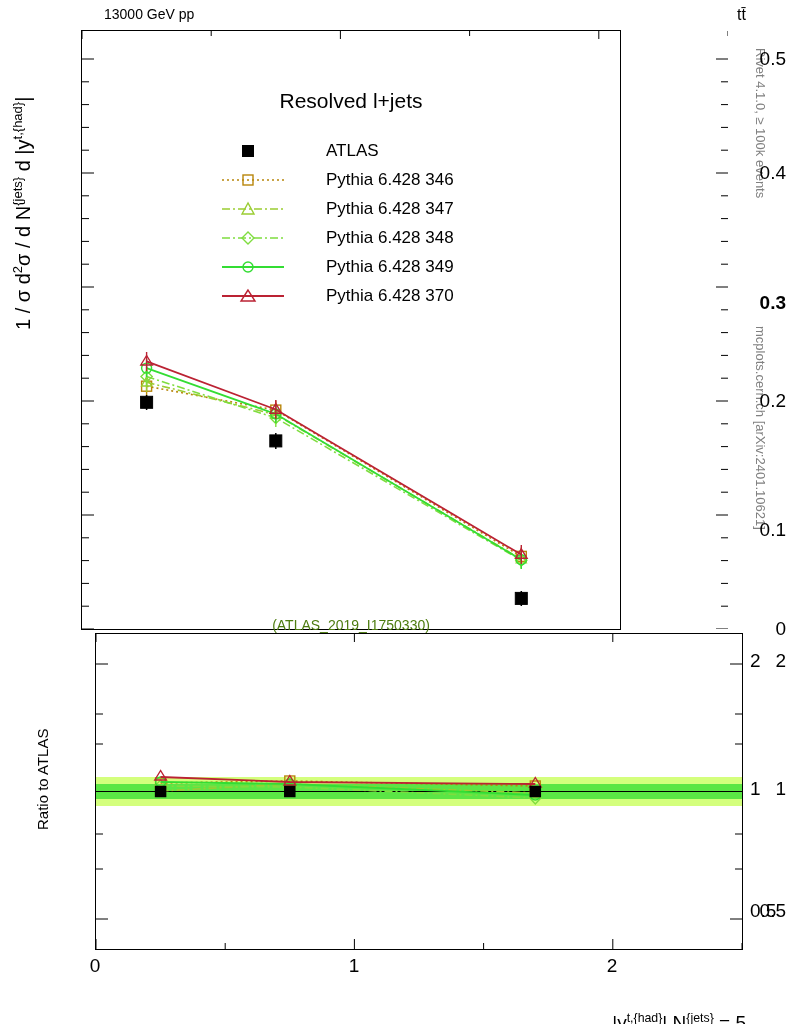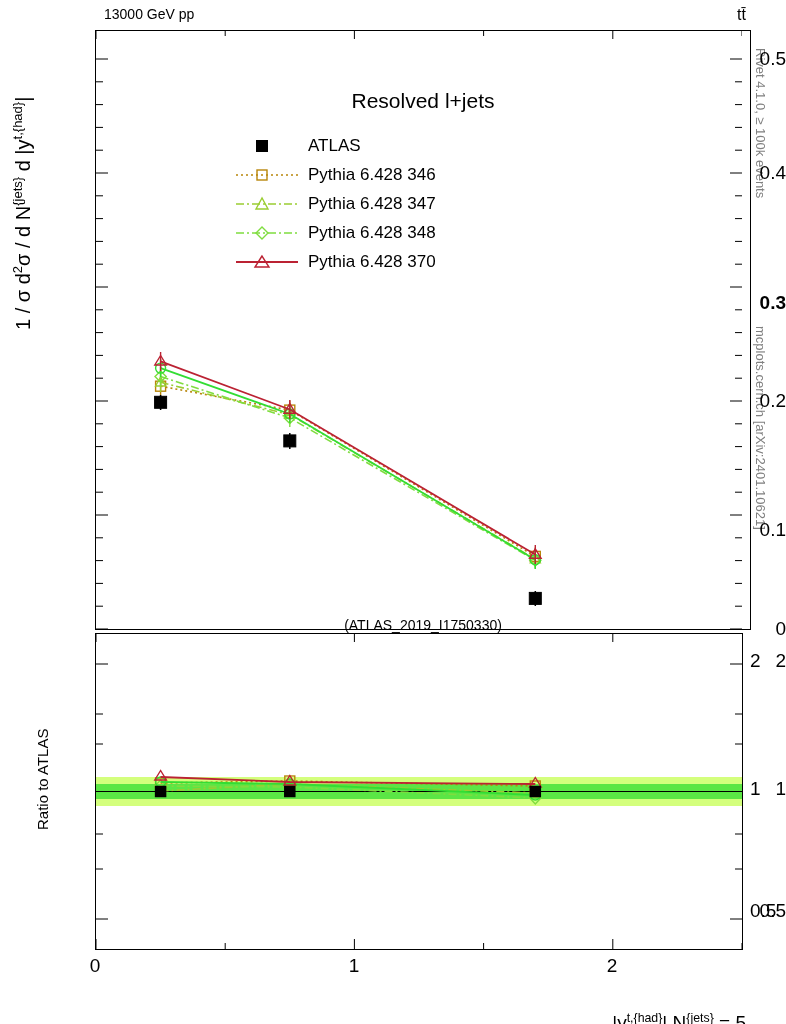--- a/index.html
+++ b/index.html
@@ -10,49 +10,49 @@
 
   
   #beam-label{left:104px;top:6px;font-size:14px;}
   #process-label{right:40px;top:6px;font-size:16px;}
 
   
   .vlabel{position:absolute;color:#808080;font-size:13px;white-space:nowrap;
           transform-origin:0 0;}
 
   
-  #main-panel{position:absolute;left:95px;top:30px;width:656px;height:600px;
+  #main-panel{position:absolute;left:81px;top:30px;width:540px;height:600px;
               border:1px solid #000;box-sizing:border-box;background:#fff;}
   #ratio-panel{position:absolute;left:95px;top:633px;width:648px;height:317px;
                border:1px solid #000;box-sizing:border-box;background:#fff;}
 
   svg{display:block;}
 
   
   .ytick{position:absolute;right:0;font-size:19px;text-align:right;}
   .xtick{position:absolute;font-size:19px;text-align:center;}
 
   
   #ylabel-main{position:absolute;left:10px;top:330px;font-size:20px;
                transform:rotate(-90deg);transform-origin:0 0;white-space:nowrap;}
   #ylabel-ratio{position:absolute;left:34px;top:830px;font-size:15px;
                transform:rotate(-90deg);transform-origin:0 0;white-space:nowrap;}
 
   #xlabel{position:absolute;right:40px;top:980px;font-size:19px;margin-top:31px;}
 
   
   #legend{position:absolute;left:140px;top:105px;font-size:17px;}
-  .leg-row{height:29px;display:flex;}
+  .leg-row{height:29px;display:flex;align-items:center;gap:32px;}
   .leg-sym{width:62px;height:20px;position:relative;margin-right:10px;}
   .leg-text{font-size:17px;}
 
   #plot-title{position:absolute;left:50%;top:58px;transform:translateX(-50%);
               font-size:21px;}
   #watermark{position:absolute;left:50%;top:586px;transform:translateX(-50%);
-             font-size:14px;color:#000000;}
+             font-size:14px;color:#4d7c0f;}
 
   sup{font-size:0.65em;vertical-align:super;}
 </style>
 </head>
 <body>
 
 <div id="root">
 
   <div class="txt" id="beam-label">13000 GeV pp</div>
   <div class="txt" id="process-label">tt̄</div>
@@ -234,20 +234,29 @@
           <svg width="62" height="20">
               <line x1="0" y1="10" x2="62" y2="10" stroke="#7fdd3f" stroke-width="1.6" stroke-dasharray="8,3,2,3"></line>
               <polygon points="26,4 20,10 26,16 32,10" fill="none" stroke="#7fdd3f" stroke-width="1.4"></polygon>
             </svg>
         </span>
         <span class="leg-text">Pythia 6.428 348</span>
       </div>
       <div class="leg-row">
         <span class="leg-sym">
           <svg width="62" height="20">
+              <line x1="0" y1="10" x2="62" y2="10" stroke="#33dd33" stroke-width="1.8"></line>
+              <circle cx="26" cy="10" r="5" fill="none" stroke="#33dd33" stroke-width="1.4"></circle>
+            </svg>
+        </span>
+        <span class="leg-text">Pythia 6.428 349</span>
+      </div>
+      <div class="leg-row">
+        <span class="leg-sym">
+          <svg width="62" height="20">
               <line x1="0" y1="10" x2="62" y2="10" stroke="#bb2233" stroke-width="1.8"></line>
               <polygon points="26,4 19,15 33,15" fill="none" stroke="#bb2233" stroke-width="1.4"></polygon>
             </svg>
         </span>
         <span class="leg-text">Pythia 6.428 370</span>
       </div>
     </div>
   </div>
 
   <div class="txt ytick" style="top:618px;width:86px;">0</div>

